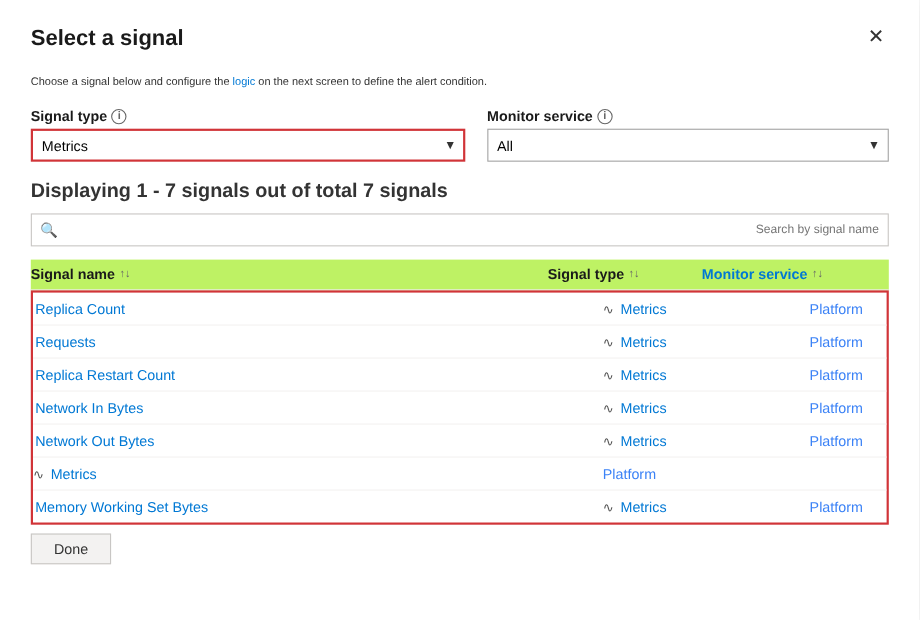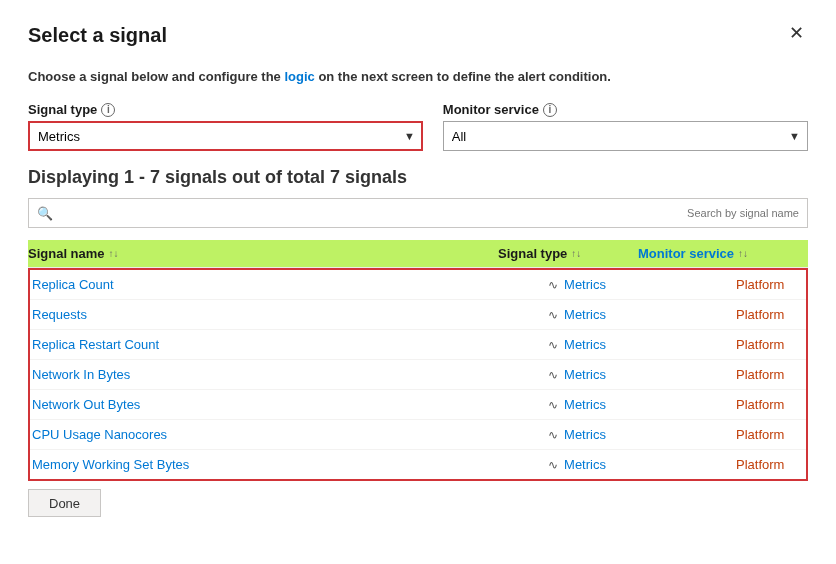--- a/index.html
+++ b/index.html
@@ -36,25 +36,24 @@
     .close-btn {
       background: none;
       border: none;
       font-size: 18px;
       cursor: pointer;
       color: #333;
       padding: 0 4px;
       line-height: 1;
     }
     .description {
-      font-size: 13px;
+      font-size: 10px;
       color: #333;
       margin-bottom: 18px;
       margin-top: 6px;
-      font-weight: bold;
     }
     .description a {
       color: #0078d4;
       text-decoration: none;
     }
     .filters-row {
       display: flex;
       gap: 20px;
       margin-bottom: 16px;
     }
@@ -204,21 +203,21 @@
       font-size: 12px;
       color: #555;
       font-family: monospace;
     }
     .metrics-text {
       color: #0078d4;
       font-size: 13px;
     }
     .monitor-cell {
       font-size: 13px;
-      color: #c2410c;
+      color: #3b82f6;
     }
     .footer {
       margin-top: 8px;
       display: flex;
       gap: 8px;
     }
     .done-btn {
       height: 28px;
       padding: 0 20px;
       border: 1px solid #c8c6c4;
@@ -337,23 +336,20 @@
       <div class="signal-name-cell">
         <a class="signal-link" href="#">Network Out Bytes</a>
       </div>
       <div class="signal-type-cell">
         <span class="metrics-icon">∿</span>
         <span class="metrics-text">Metrics</span>
       </div>
       <div class="monitor-cell">Platform</div>
     </div>
         <div class="table-row">
-      <div class="signal-name-cell">
-        <a class="signal-link" href="#">CPU Usage Nanocores</a>
-      </div>
       <div class="signal-type-cell">
         <span class="metrics-icon">∿</span>
         <span class="metrics-text">Metrics</span>
       </div>
       <div class="monitor-cell">Platform</div>
     </div>
         <div class="table-row">
       <div class="signal-name-cell">
         <a class="signal-link" href="#">Memory Working Set Bytes</a>
       </div>

